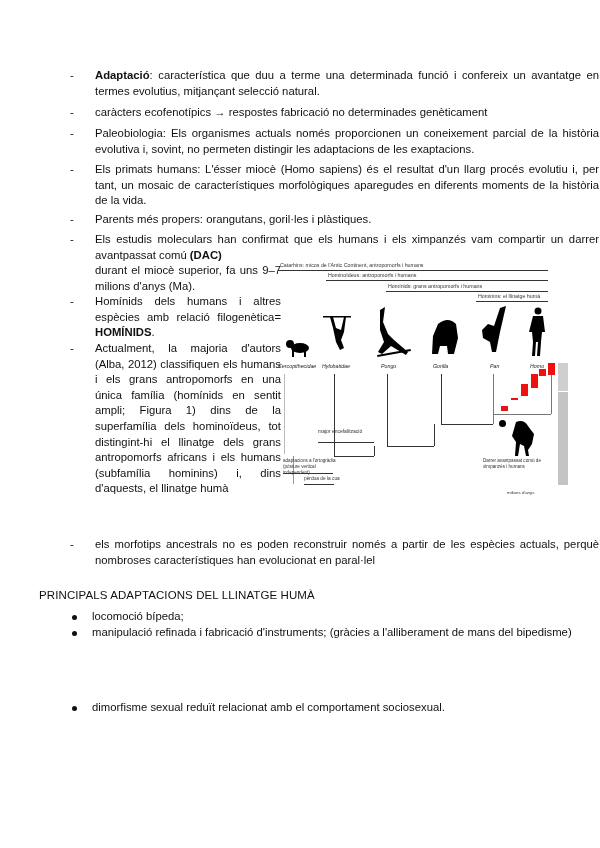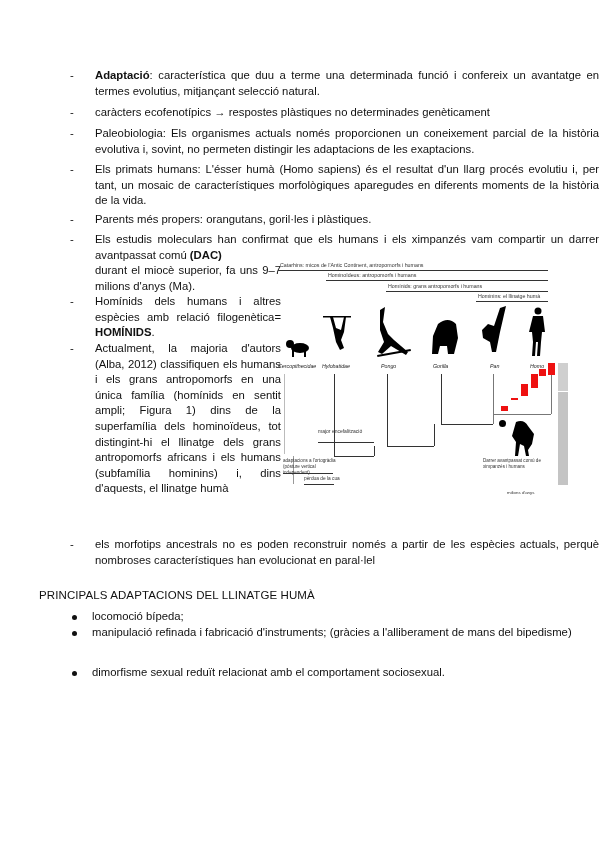--- a/index.html
+++ b/index.html
@@ -29,31 +29,31 @@
 
 <div class="page">
 
   <div class="item full txt" style="top:68px;">
     <span class="dash">-</span>
     <div class="body"><b>Adaptació</b><span>: característica que duu a terme una determinada funció i confereix un avantatge en termes evolutius, mitjançant selecció natural.</span></div>
   </div>
 
   <div class="item full txt" style="top:105px;">
     <span class="dash">-</span>
-    <div class="body">caràcters ecofenotípics → respostes plàstiques no determinades genèticament</div>
+    <div class="body">caràcters ecofenotípics → respostes fabricació no determinades genèticament</div>
   </div>
 
   <div class="item full txt" style="top:126px;">
     <span class="dash">-</span>
     <div class="body">Paleobiologia: Els organismes actuals només proporcionen un coneixement parcial de la història evolutiva i, sovint, no permeten distingir les adaptacions de les exaptacions.</div>
   </div>
 
   <div class="item full txt" style="top:162px;">
     <span class="dash">-</span>
-    <div class="body">Els primats humans:  L'ésser humà (Homo sapiens) és el resultat d'un llarg procés evolutiu i, per tant, un mosaic de característiques morfològiques aparegudes en diferents moments de la història de la vida.</div>
+    <div class="body">Els primats humans:  L'ésser miocè (Homo sapiens) és el resultat d'un llarg procés evolutiu i, per tant, un mosaic de característiques morfològiques aparegudes en diferents moments de la història de la vida.</div>
   </div>
 
   <div class="item full txt" style="top:212px;">
     <span class="dash">-</span>
     <div class="body">Parents més propers: orangutans, goril·les i plàstiques.</div>
   </div>
 
   <div class="item full txt" style="top:232px;">
     <span class="dash">-</span>
     <div class="body"><span>Els estudis moleculars han confirmat que els humans i els ximpanzés vam compartir un darrer avantpassat comú </span><b>(DAC)</b></div>
@@ -80,21 +80,21 @@
   <div class="heading">PRINCIPALS ADAPTACIONS DEL LLINATGE HUMÀ</div>
 
   <div class="bul txt" style="top:625px;">
     <span class="dot"></span>
     <div class="body">manipulació refinada i fabricació d'instruments; (gràcies a l'alliberament de mans del bipedisme)</div>
   </div>
   <div class="bul txt" style="top:609px;">
     <span class="dot"></span>
     <div class="body">locomoció bípeda;</div>
   </div>
-  <div class="bul txt" style="top:665px;">
+  <div class="bul txt" style="top:700px;">
     <span class="dot"></span>
     <div class="body">dimorfisme sexual reduït relacionat amb el comportament sociosexual.</div>
   </div>
 
   <div class="fig">
 
     <div class="lbl" style="left:2px;top:0px;">Catarhins: micos de l'Antic Continent, antropomorfs i humans</div>
     <div class="hl" style="left:0px;top:8px;width:270px;"></div>
     <div class="lbl" style="left:50px;top:10px;">Hominoïdeus: antropomorfs i humans</div>
     <div class="hl" style="left:48px;top:18px;width:222px;"></div>

